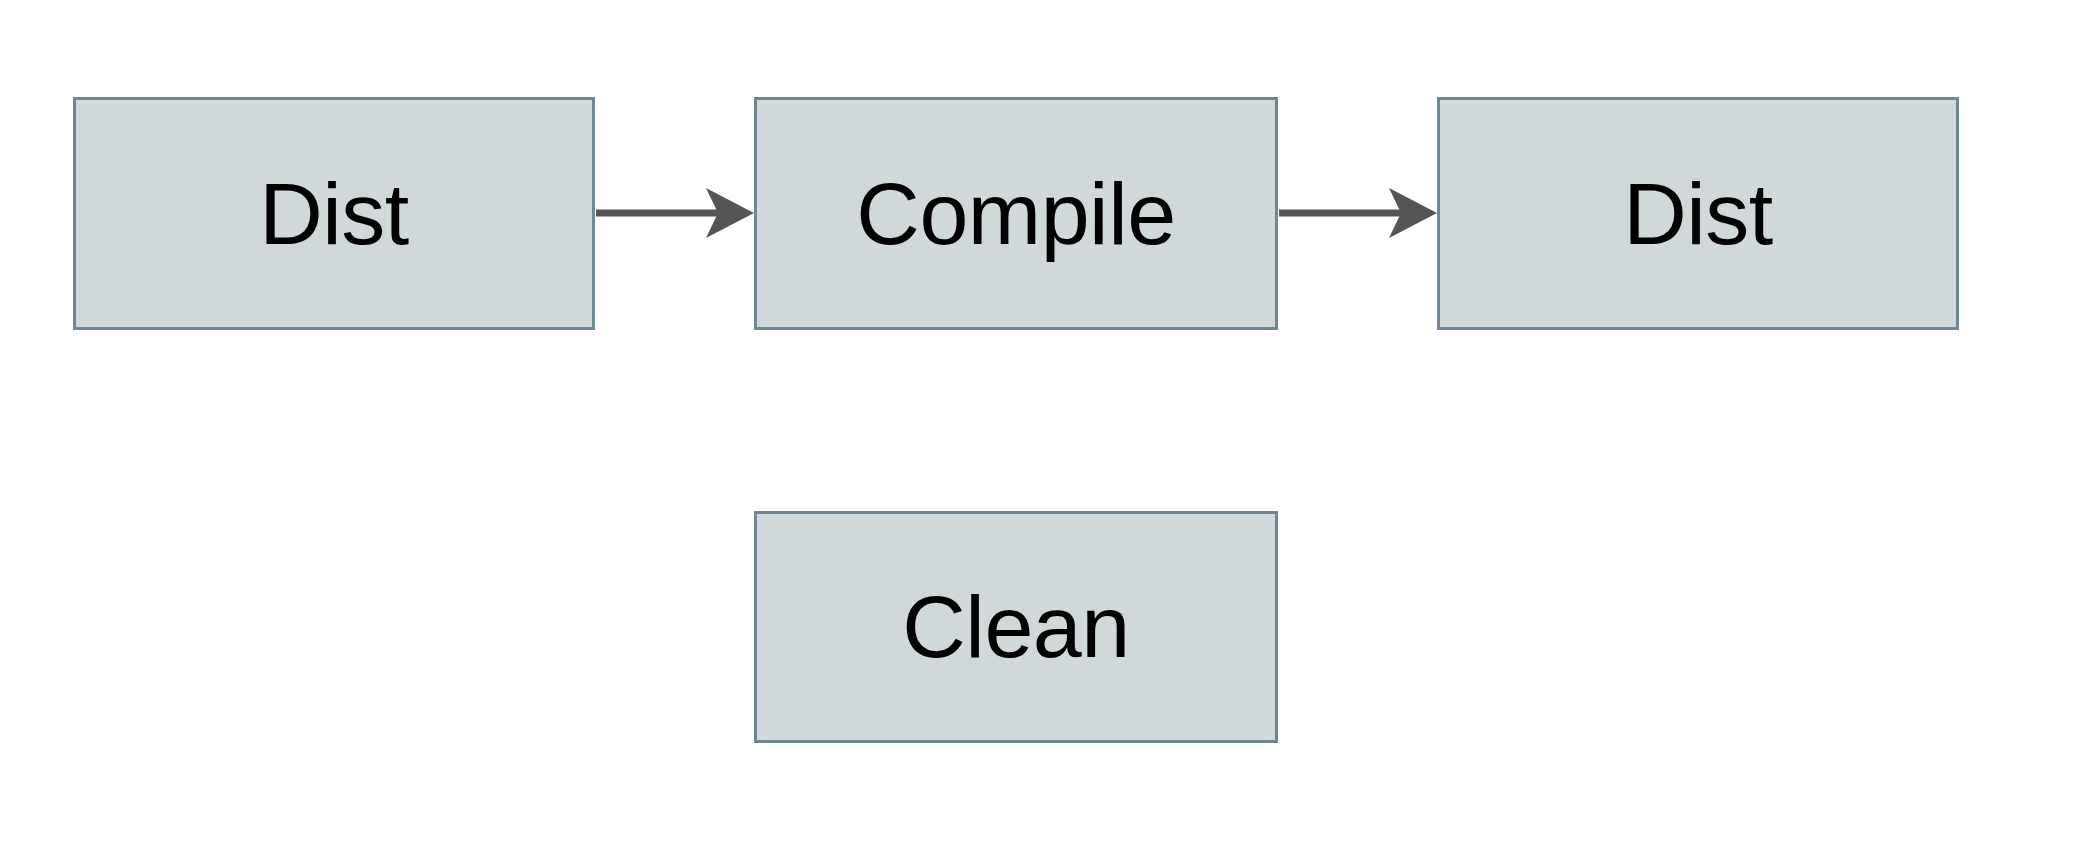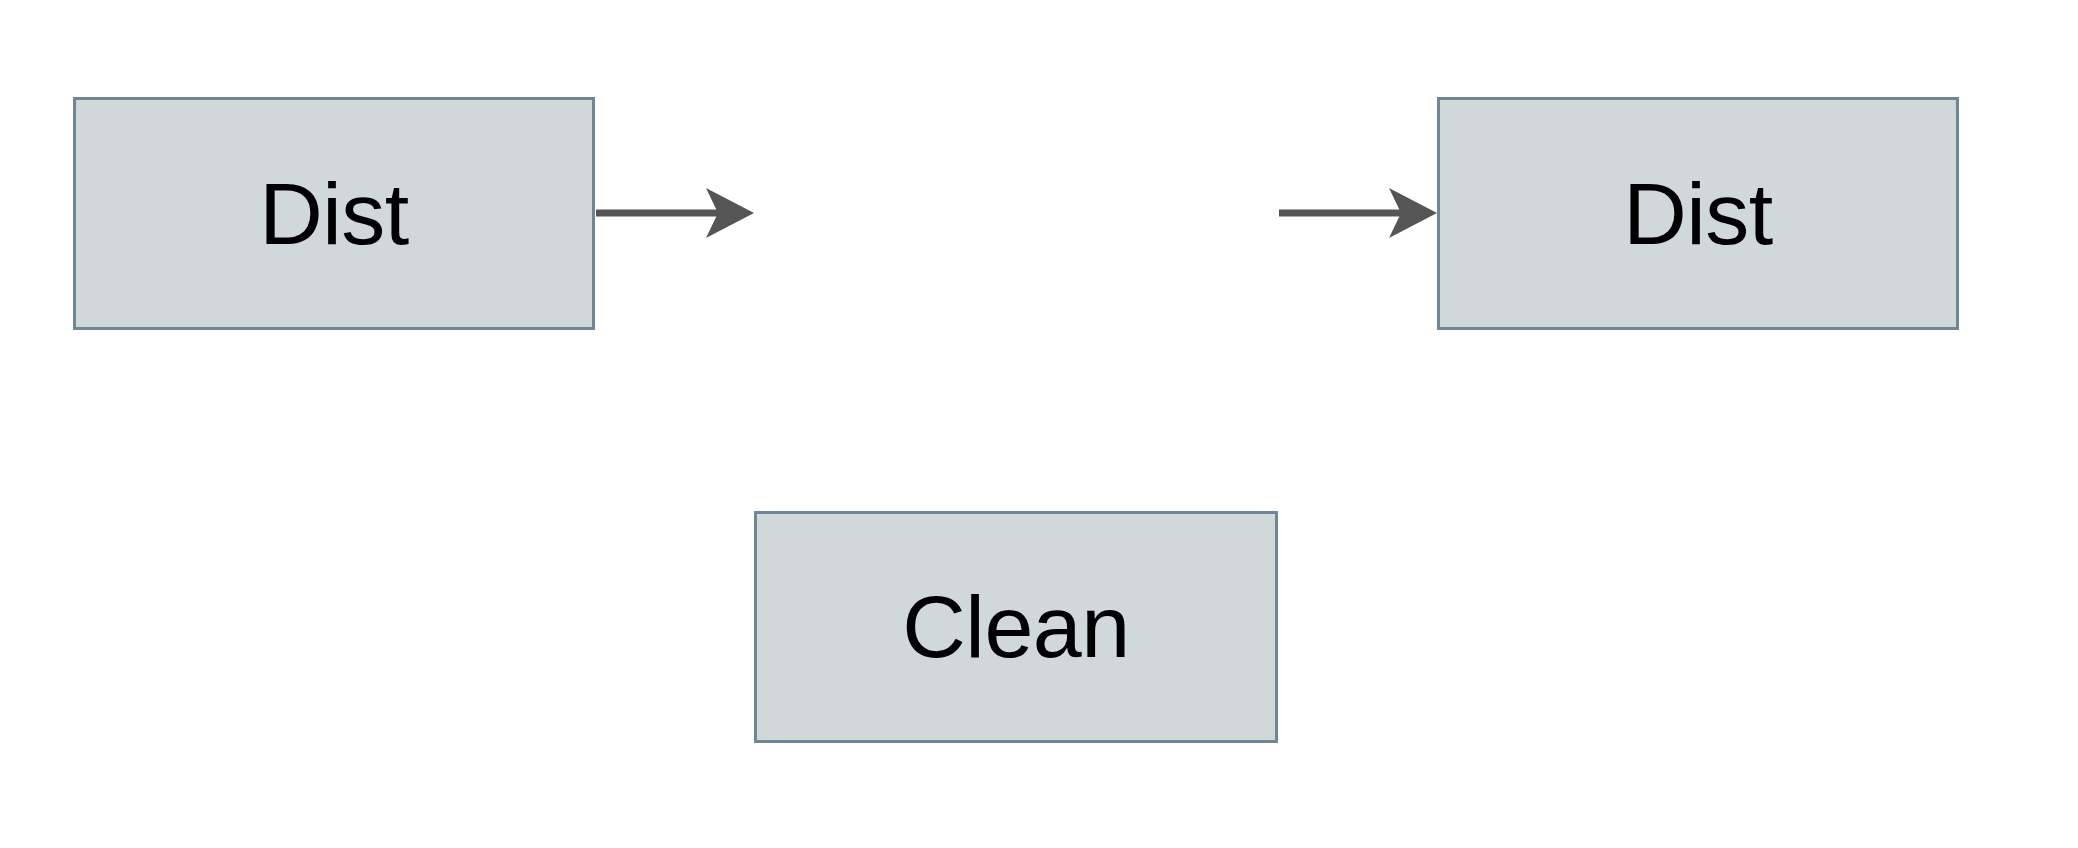--- a/index.html
+++ b/index.html
@@ -67,20 +67,23 @@
     <g>
       <line class="edge-line" x1="1279" y1="213" x2="1421" y2="213"></line>
       <path class="edge-head" d="M 1437 213 L 1389 188 L 1401 213 L 1389 238 Z"></path>
     </g>
   </svg>
 
   <div class="node" style="left:73px; top:97px; width:522px; height:233px;">
     <span class="node-label">Dist</span>
   </div>
 
+  <div class="node" style="left:754px; top:97px; width:524px; height:233px;">
+    <span class="node-label">Compile</span>
+  </div>
 
   <div class="node" style="left:1437px; top:97px; width:522px; height:233px;">
     <span class="node-label">Dist</span>
   </div>
 
   <div class="node" style="left:754px; top:511px; width:524px; height:232px;">
     <span class="node-label">Clean</span>
   </div>
 
 </div>

